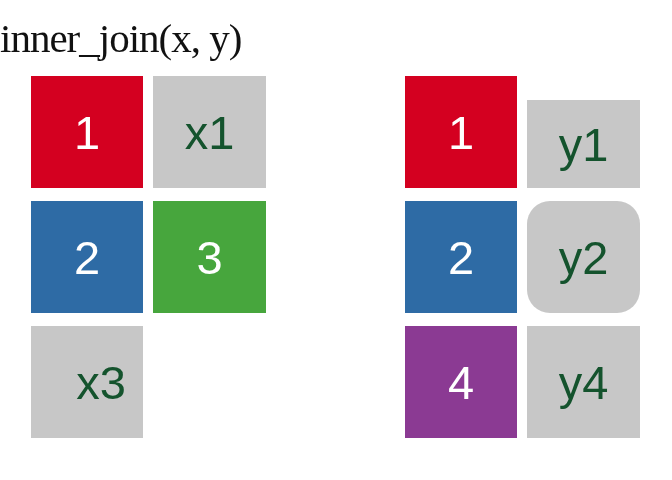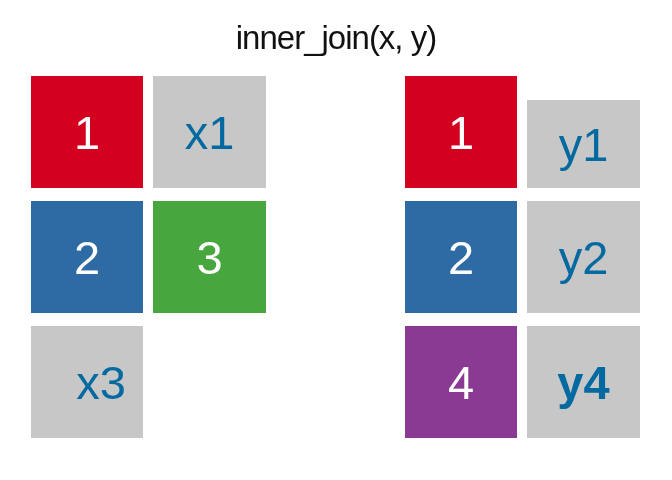--- a/index.html
+++ b/index.html
@@ -15,23 +15,22 @@
     overflow: hidden;
     font-family: "Liberation Sans", sans-serif;
   }
   .title {
     position: absolute;
     left: 0;
     right: 0;
     top: 16px;
     height: 44px;
     line-height: 44px;
-    text-align: center;
-    font-family: Liberation Sans, sans-serif;
-    font-size: 33px;
+    font-family: Liberation Serif, serif;
+    font-size: 41px;
     letter-spacing: -1px;
   }
   .join-table {
     position: absolute;
     top: 76px;
     display: grid;
     grid-template-columns: 112px 113px;
     grid-auto-rows: 112px;
     column-gap: 10px;
     row-gap: 13px;
@@ -39,39 +38,39 @@
   .join-table.left  { left: 31px;  }
   .join-table.right { left: 405px; }
   .cell {
     display: flex;
     align-items: center;
     justify-content: center;
     font-size: 47px;
     user-select: none;
   }
   .cell.key   { color: #ffffff; }
-  .cell.value { color: #0369a1; }
+  .cell.value { color: #14532d; }
 </style>
 </head>
 <body>
 
 <div class="canvas">
 
   <div class="title" style="color: rgb(17, 17, 17);">inner_join(x, y)</div>
 
   <div class="join-table left">
     <div class="cell key" style="background-color: rgb(212, 0, 32);">1</div>
     <div class="cell value" style="background-color: rgb(199, 199, 199);">x1</div>
     <div class="cell key" style="background-color: rgb(46, 107, 165);">2</div>
     <div class="cell key" style="background-color: rgb(71, 166, 61);">3</div>
     <div class="cell value" style="background-color: rgb(199, 199, 199); padding-left: 28px;">x3</div>
   </div>
 
   <div class="join-table right">
     <div class="cell key" style="background-color: rgb(212, 0, 32);">1</div>
     <div class="cell value" style="background-color: rgb(199, 199, 199); margin-top: 24px;">y1</div>
     <div class="cell key" style="background-color: rgb(46, 107, 165);">2</div>
-    <div class="cell value" style="background-color: rgb(199, 199, 199);">y2</div>
+    <div class="cell value" style="background-color: rgb(199, 199, 199); border-radius: 23px;">y2</div>
     <div class="cell key" style="background-color: rgb(139, 58, 147);">4</div>
-    <div class="cell value" style="background-color: rgb(199, 199, 199); font-weight: bold;">y4</div>
+    <div class="cell value" style="background-color: rgb(199, 199, 199);">y4</div>
   </div>
 
 </div>
 
 </body></html>

